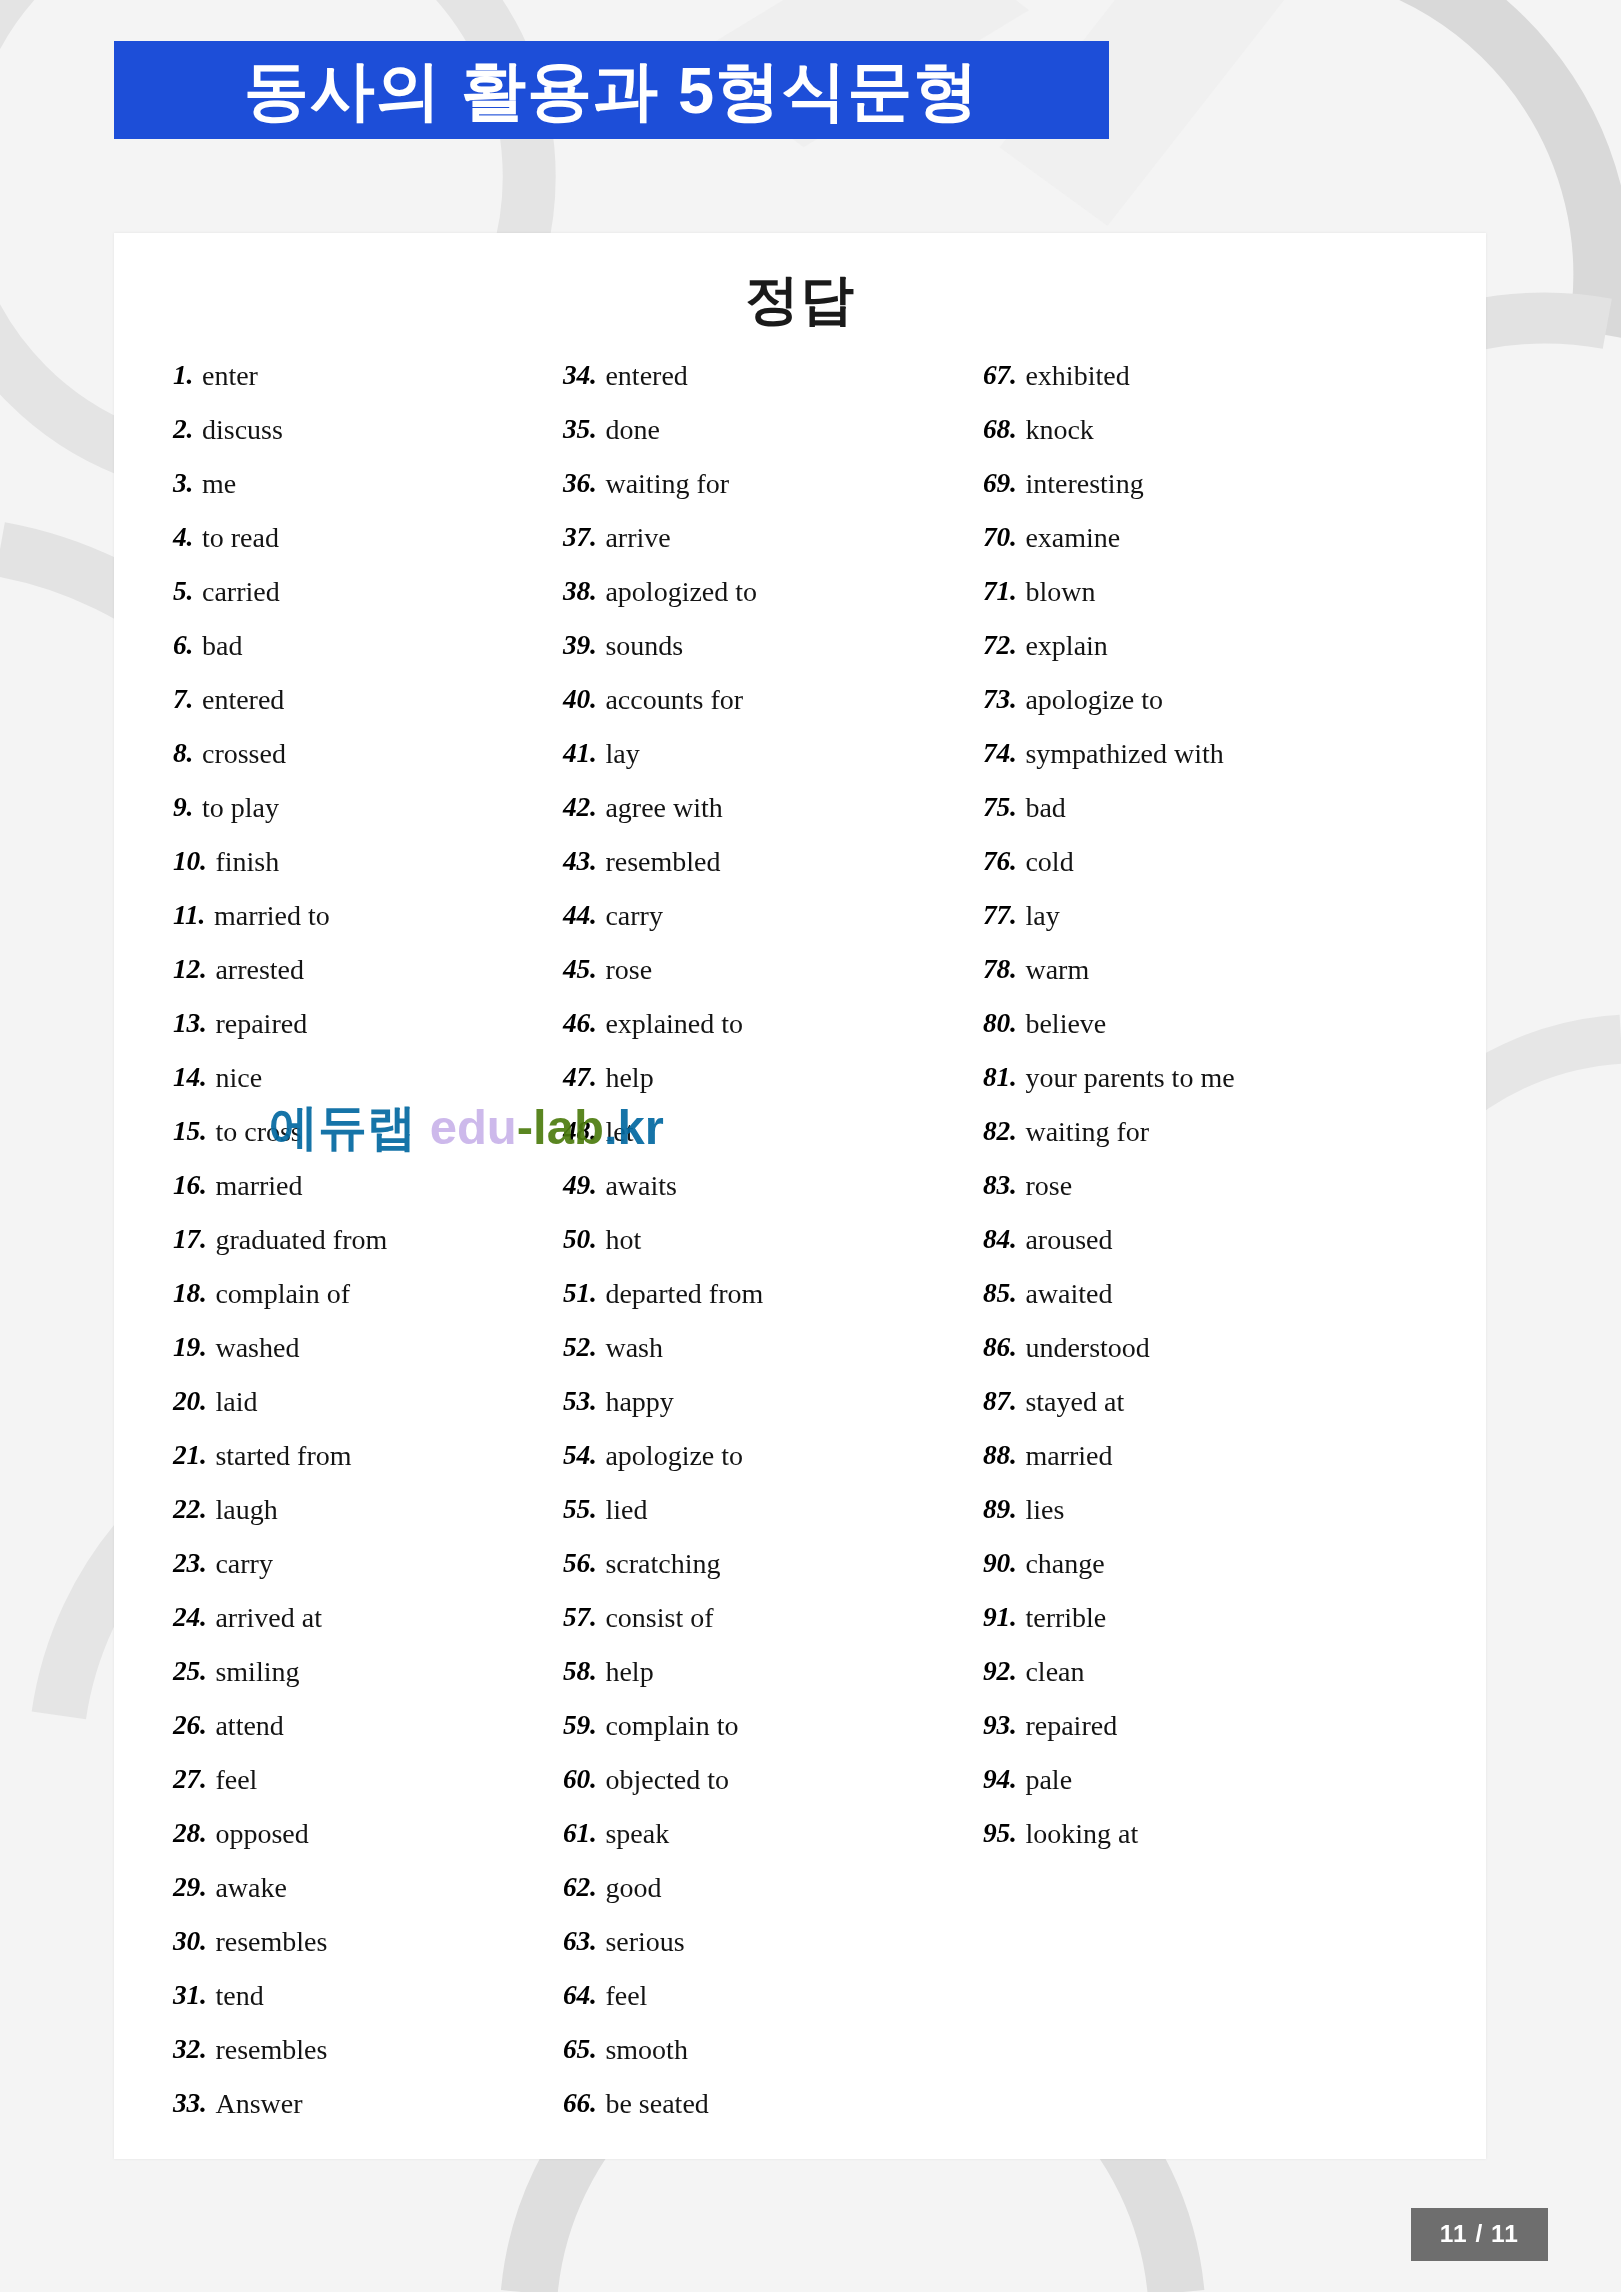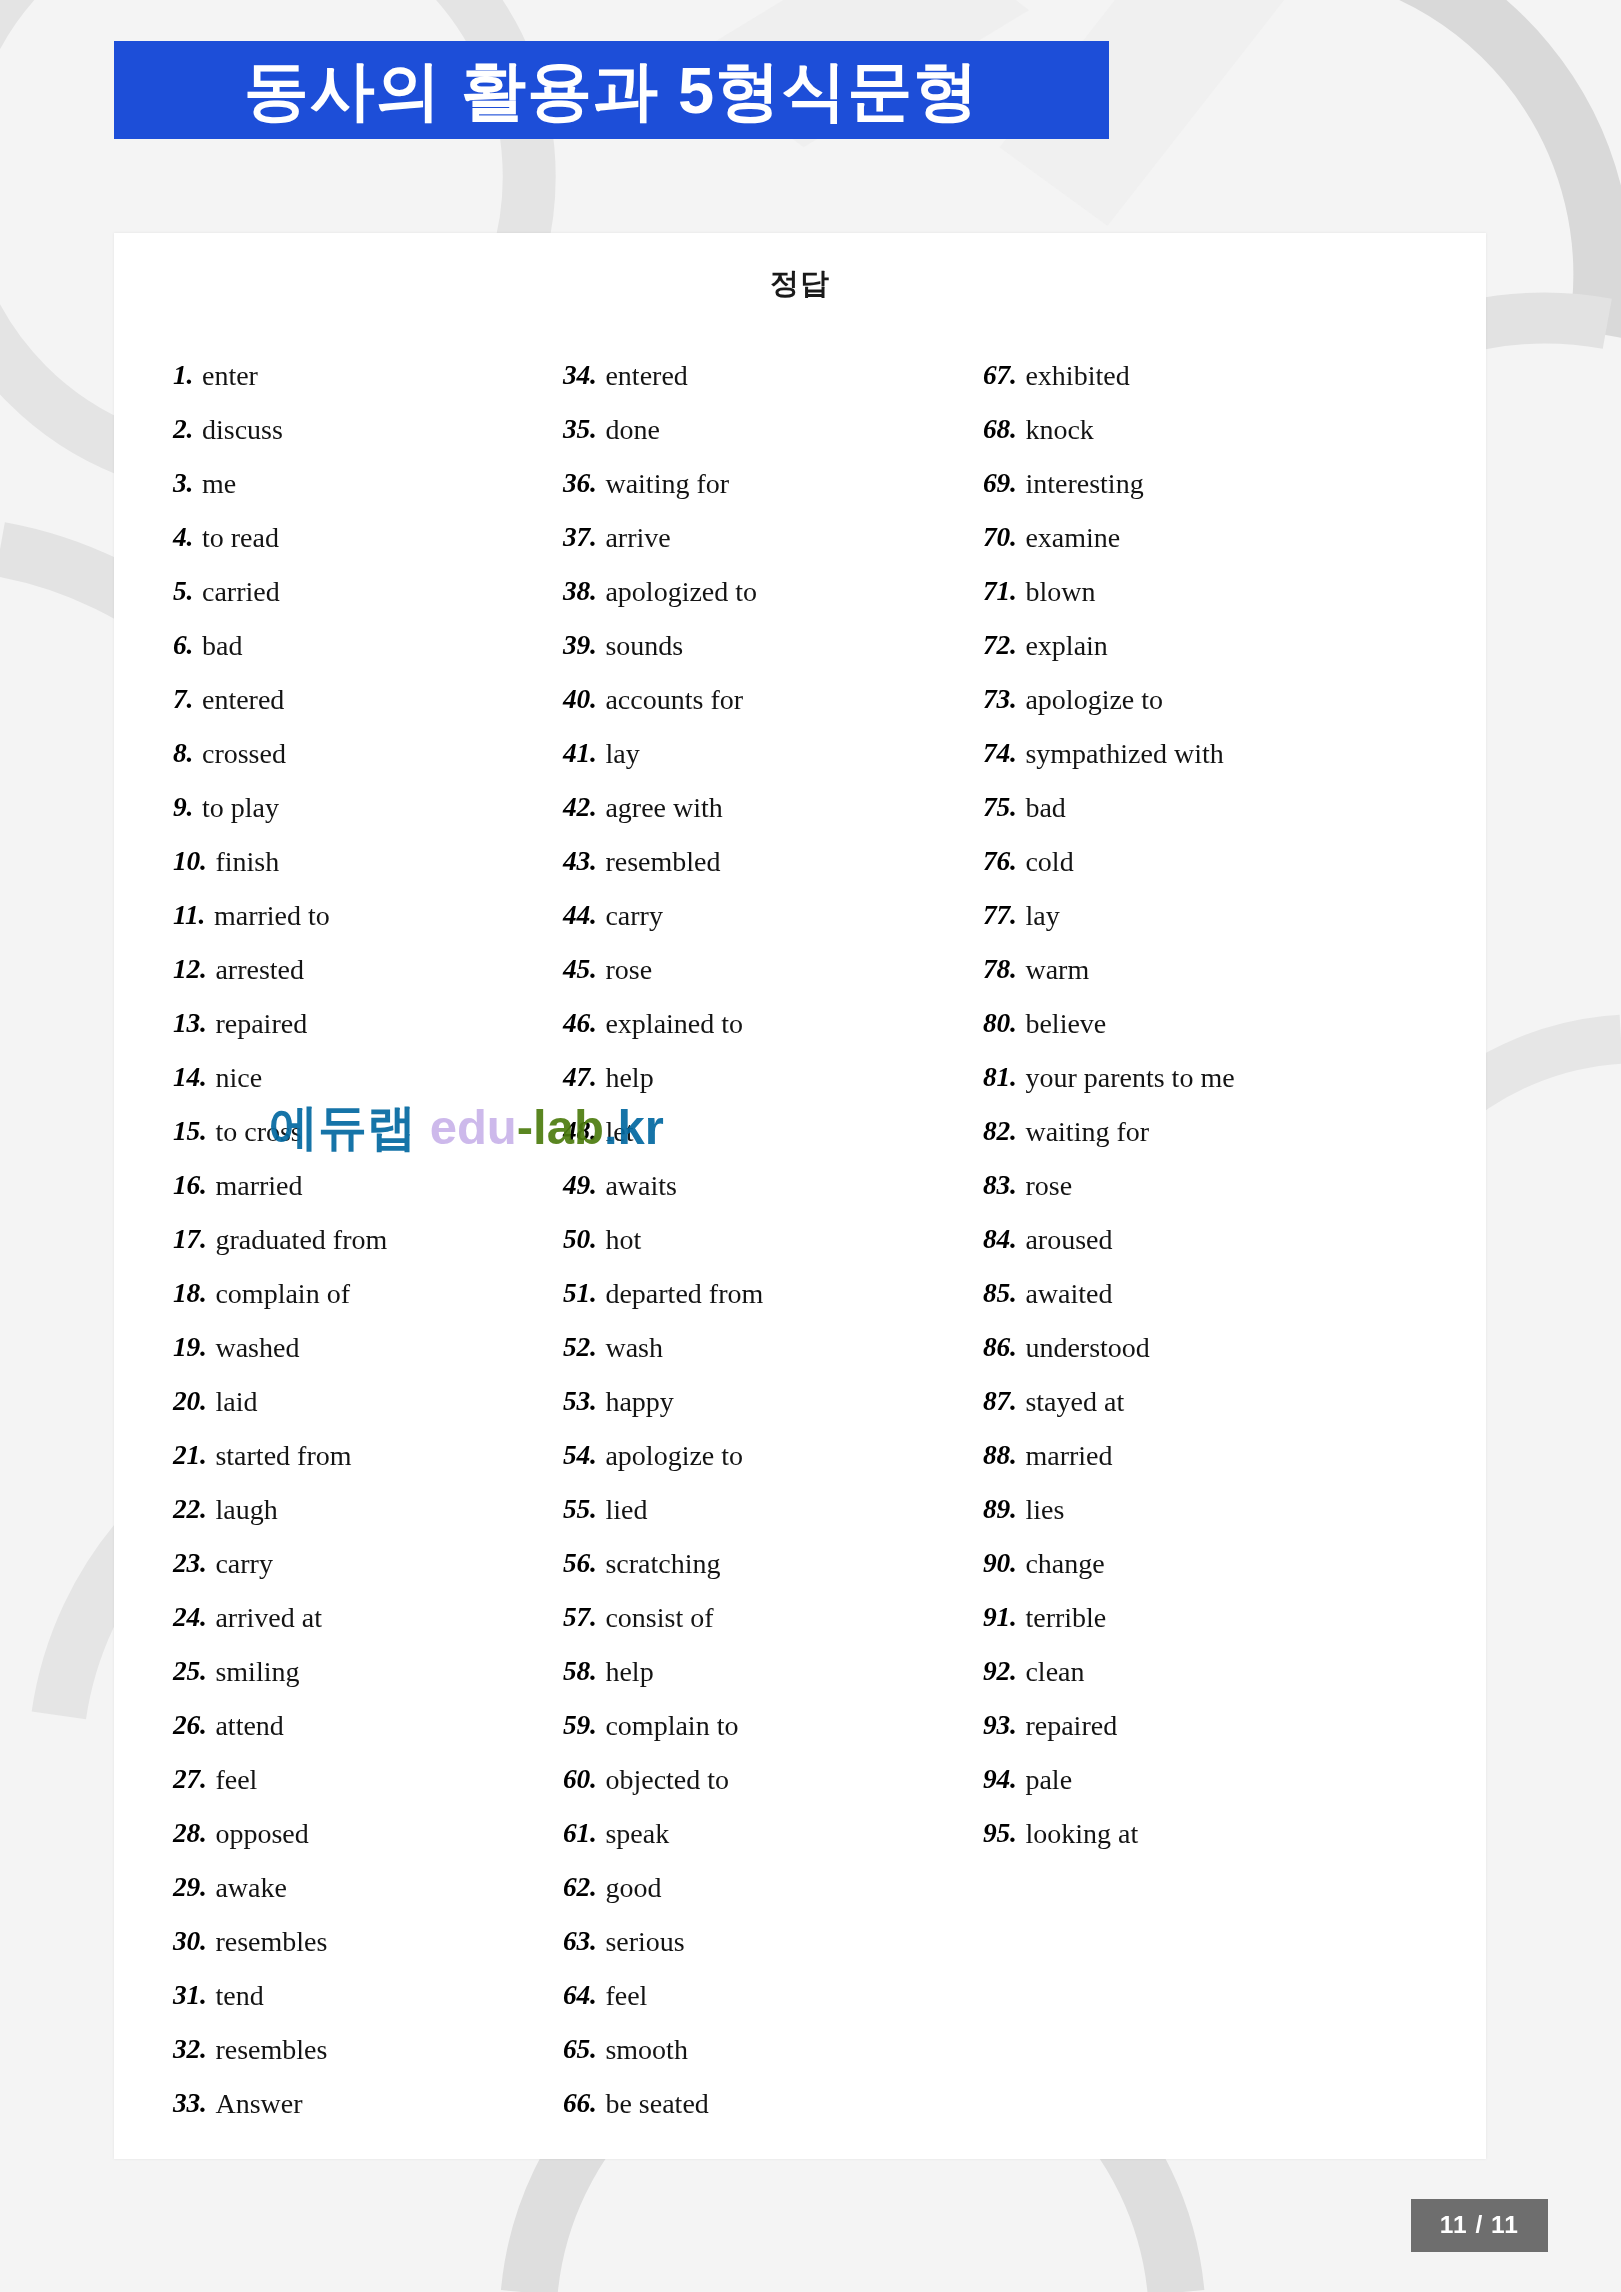--- a/index.html
+++ b/index.html
@@ -58,21 +58,21 @@
     height: 1926px;
     background: #ffffff;
     box-shadow: 0 0 2.9px rgba(0,0,0,0.07);
     z-index: 2;
   }
 
   .sheet-heading {
     text-align: center;
     font-family: "Liberation Sans", "DejaVu Sans", sans-serif;
     font-weight: bold;
-    font-size: 29px;
+    font-size: 54px;
     color: #1a1a1a;
     padding-top: 31px;
     letter-spacing: 1px;
   }
 
   
   .columns {
     position: absolute;
     left: 0;
     top: 116px;
@@ -125,21 +125,21 @@
   }
   .wm-ko   { color: #0369a1; }
   .wm-edu  { color: #c9b4ea; }
   .wm-lab  { color: #4d7c0f; }
   .wm-kr   { color: #0369a1; }
 
   
   .page-badge {
     position: absolute;
     right: 73px;
-    bottom: 41px;
+    bottom: 32px;
     background: #6e6e6e;
     color: #ffffff;
     font-family: "Liberation Sans", "DejaVu Sans", sans-serif;
     font-weight: bold;
     font-size: 24.5px;
     padding: 12.7px 29px;
     letter-spacing: 1px;
     z-index: 4;
   }
 </style>

